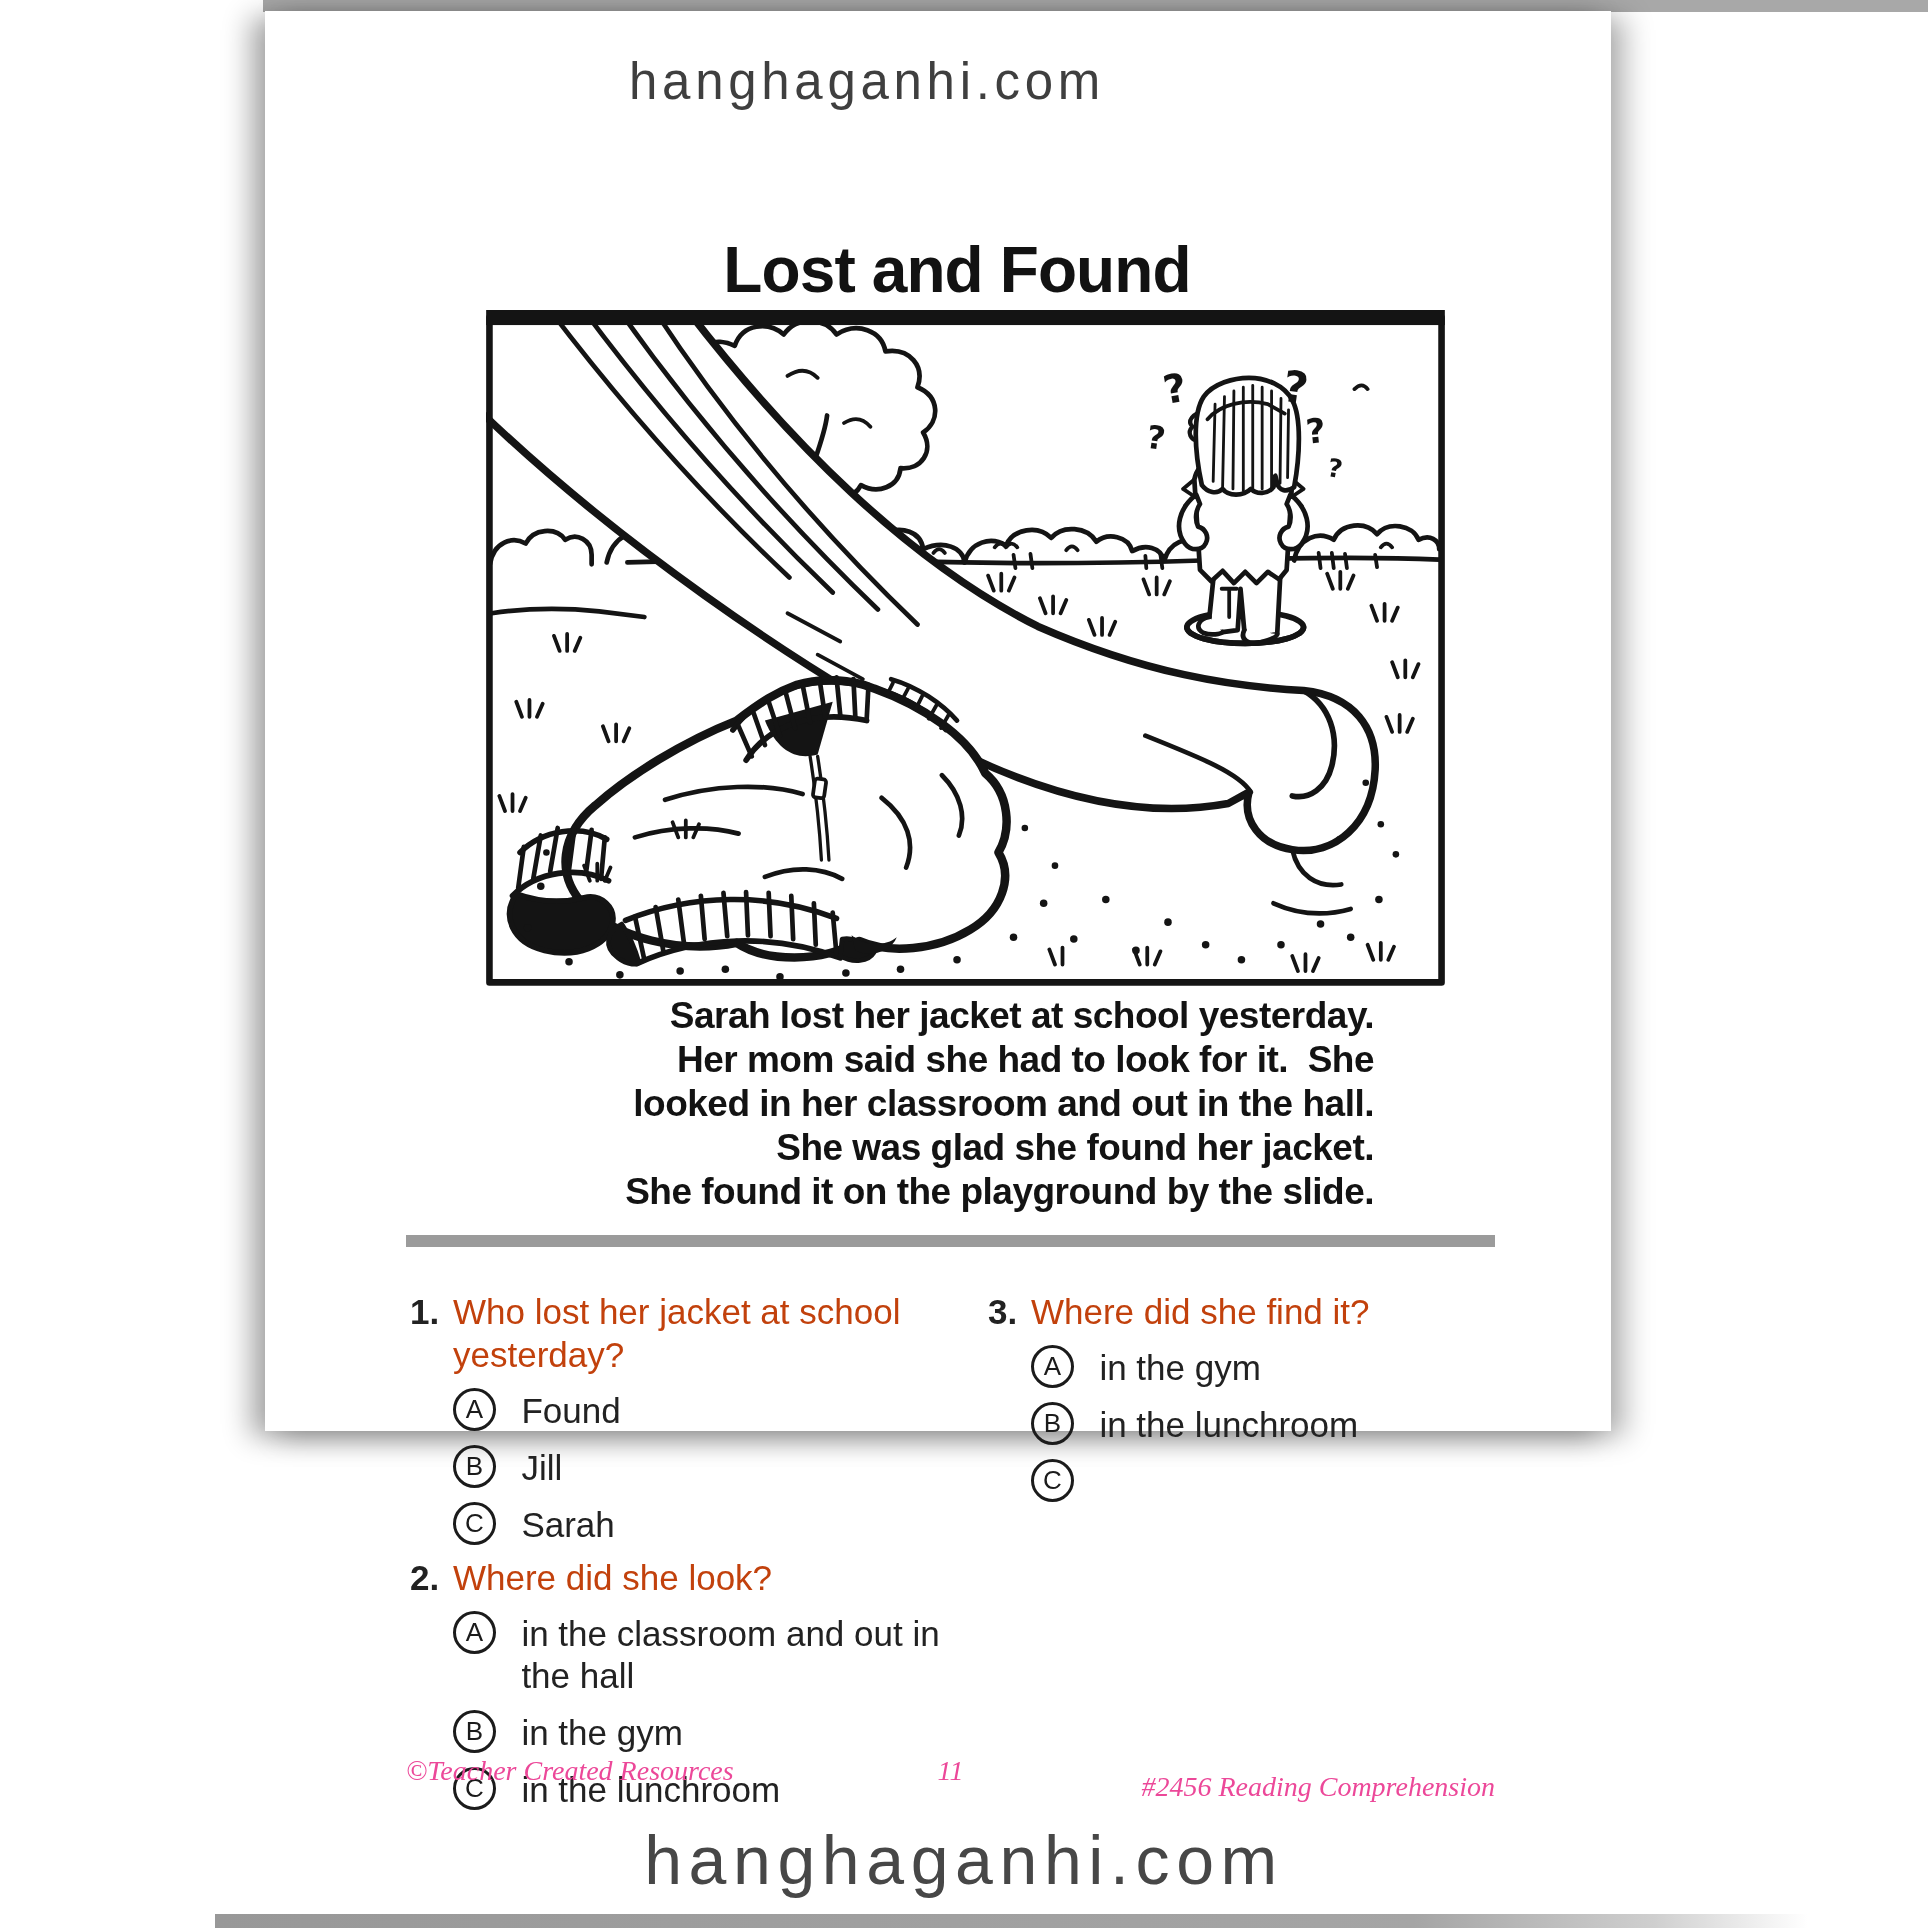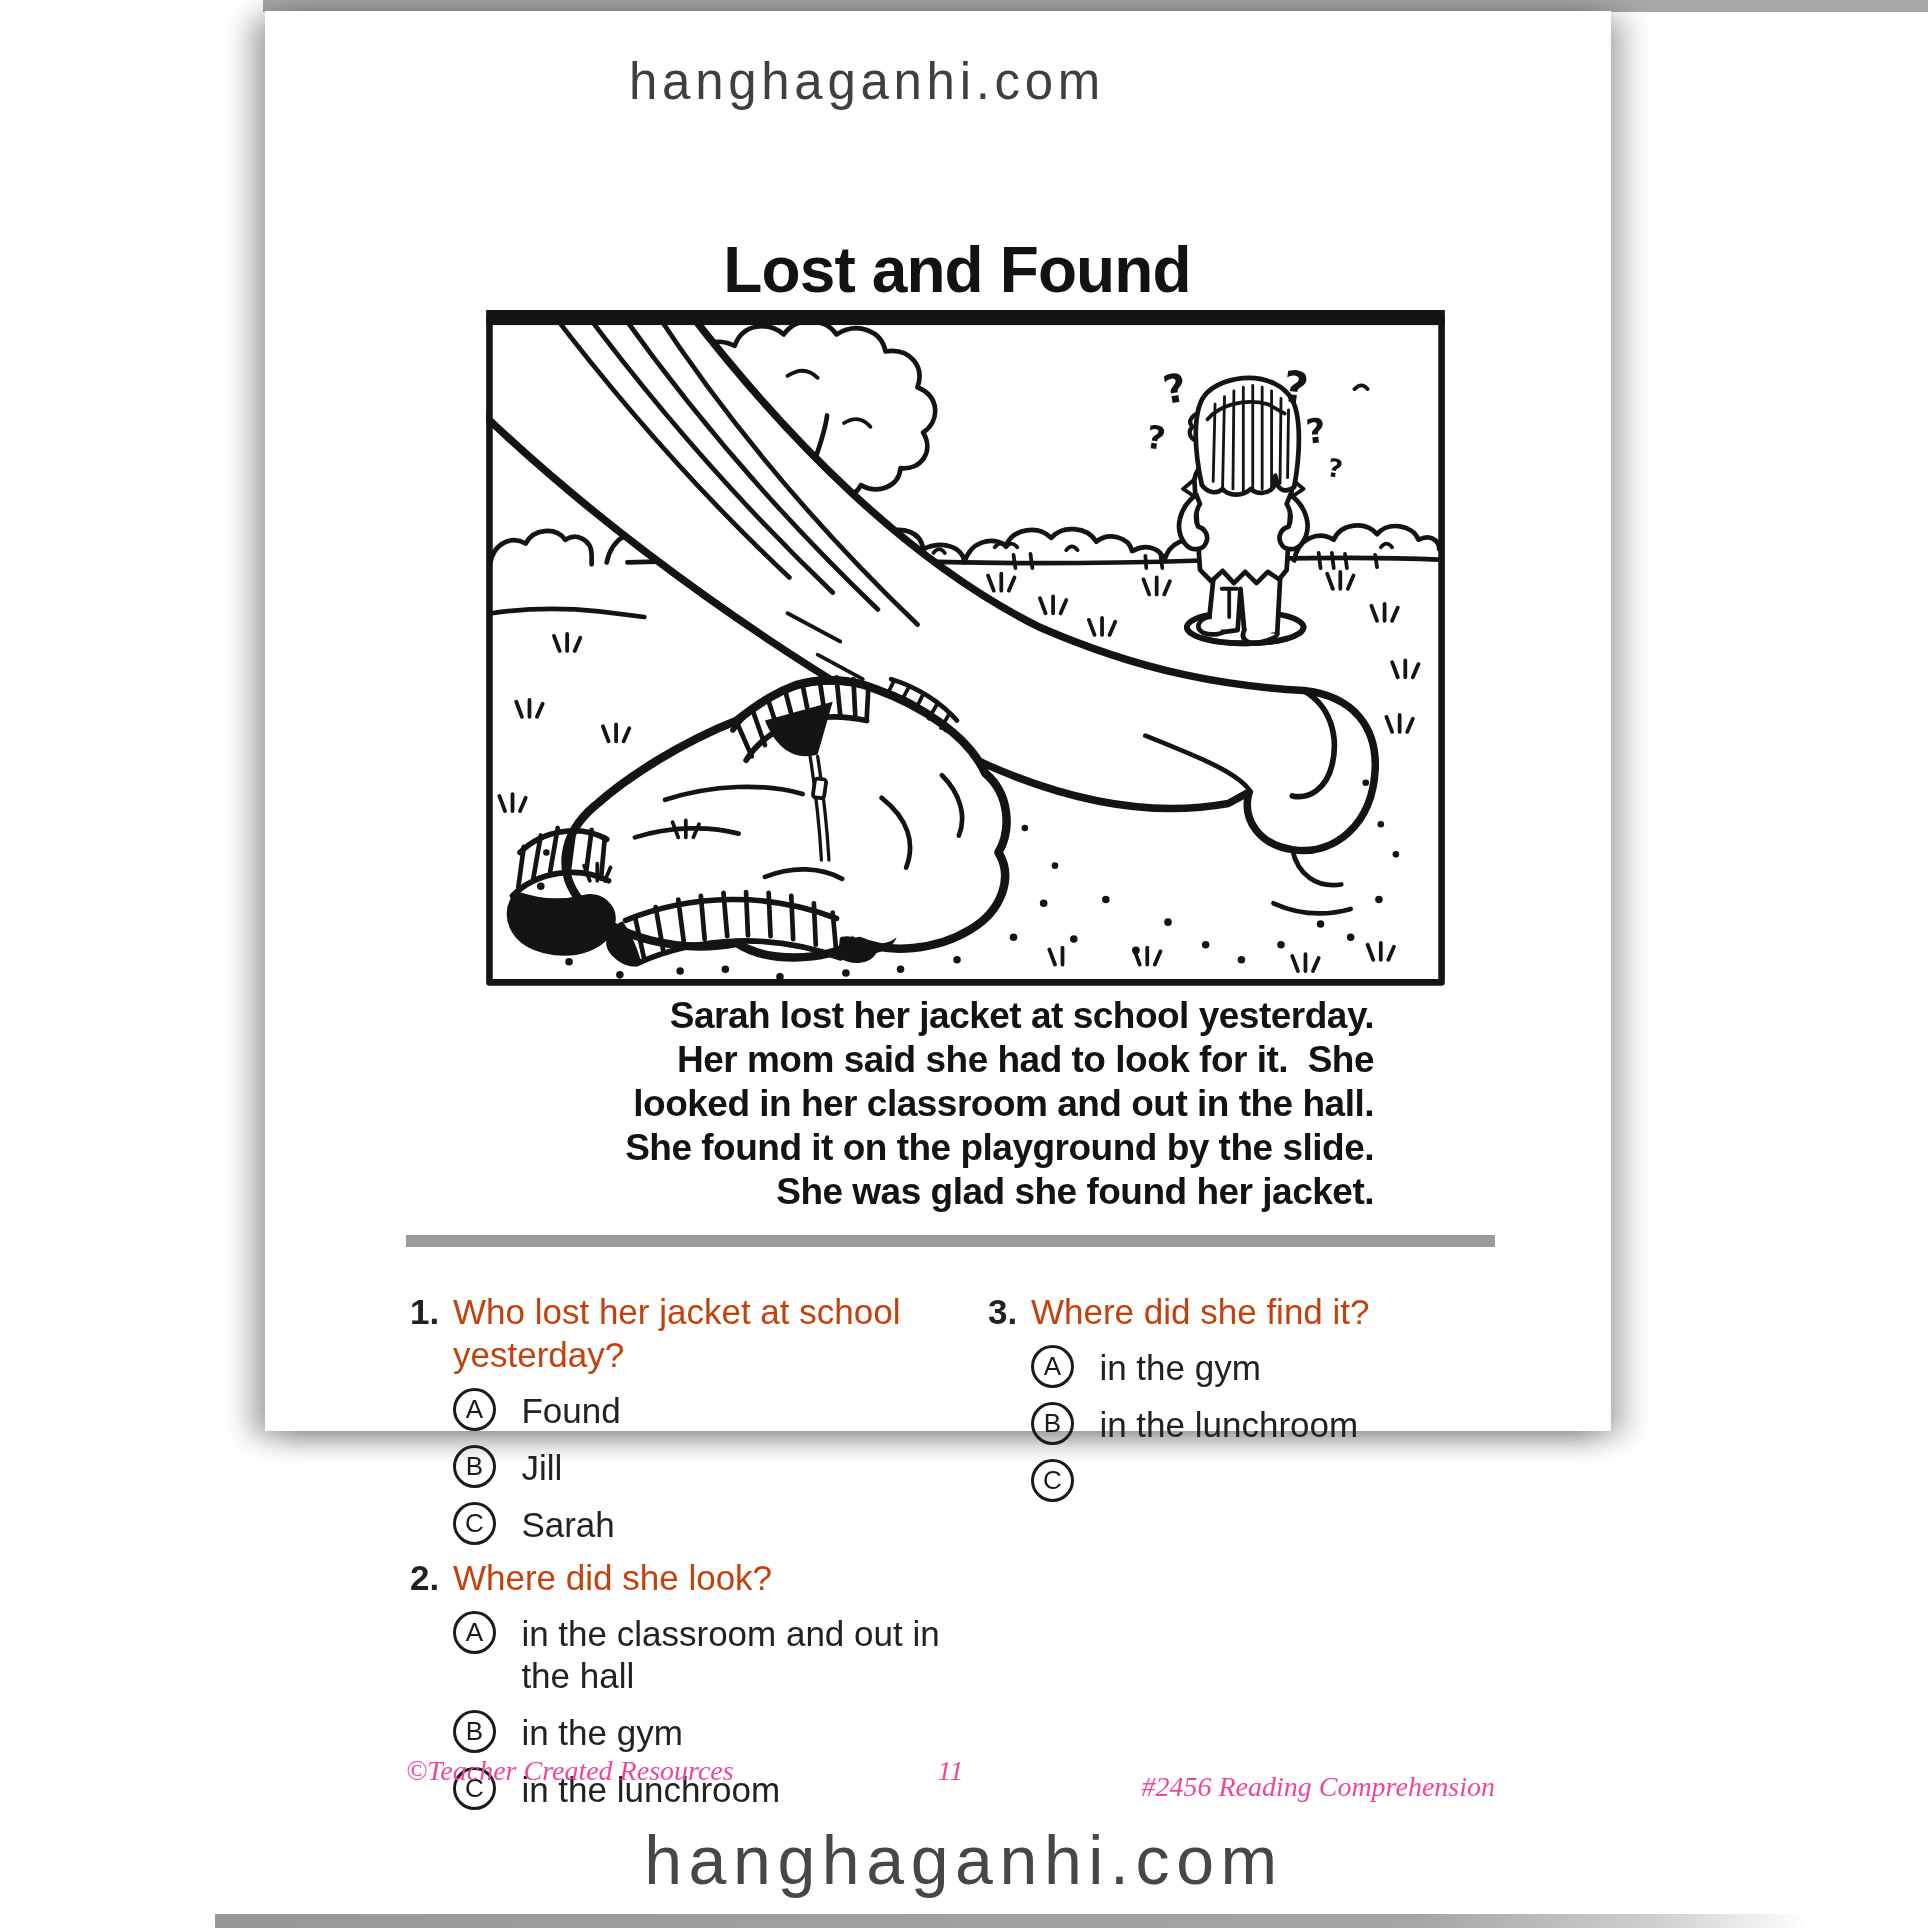--- a/index.html
+++ b/index.html
@@ -221,22 +221,22 @@
         <rect x="3.5" y="8" width="1011" height="706" stroke-width="7"></rect>
         <rect x="0" y="0" width="1018" height="16" fill="#141414" stroke="none"></rect>
       </g>
     </svg>
   </div>
 
   <div class="passage">
     <div class="p-line indent">Sarah lost her jacket at school yesterday.</div>
     <div class="p-line">Her mom said she had to look for it.  She</div>
     <div class="p-line">looked in her classroom and out in the hall.</div>
+    <div class="p-line">She was glad she found her jacket.</div>
     <div class="p-line">She found it on the playground by the slide.</div>
-    <div class="p-line">She was glad she found her jacket.</div>
   </div>
 
   <div class="divider-bar"></div>
 
   <div class="question q1">
     <div class="q-header">
       <span class="q-number">1.</span>
       <span class="q-text">Who lost her jacket at school yesterday?</span>
     </div>
     <div class="q-options">

